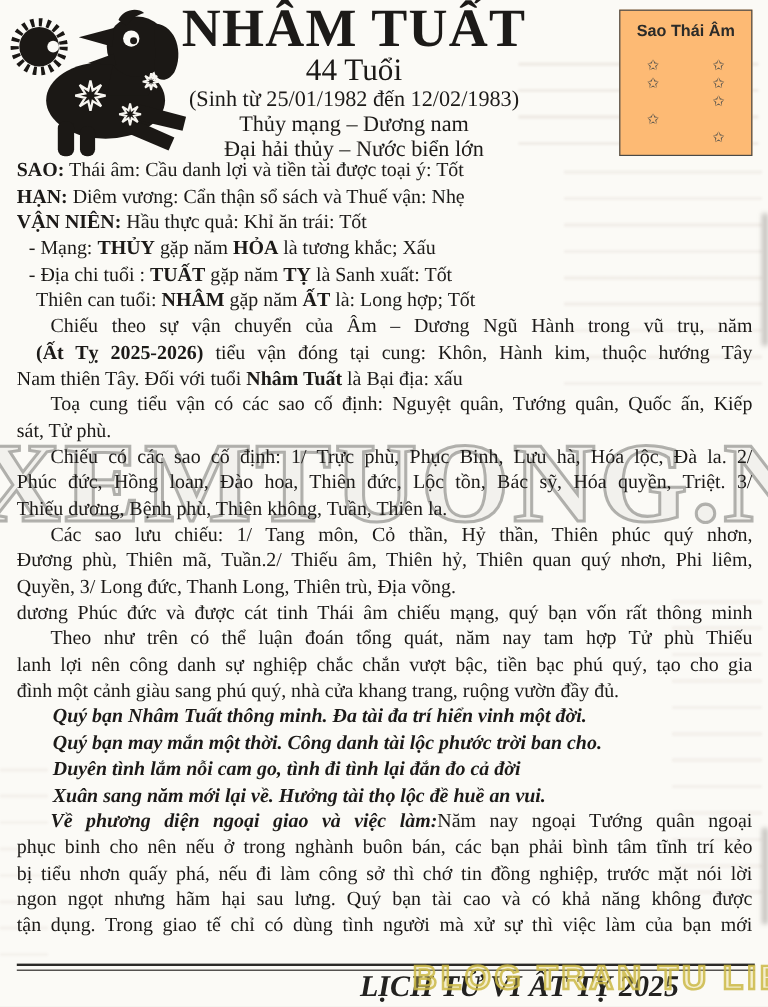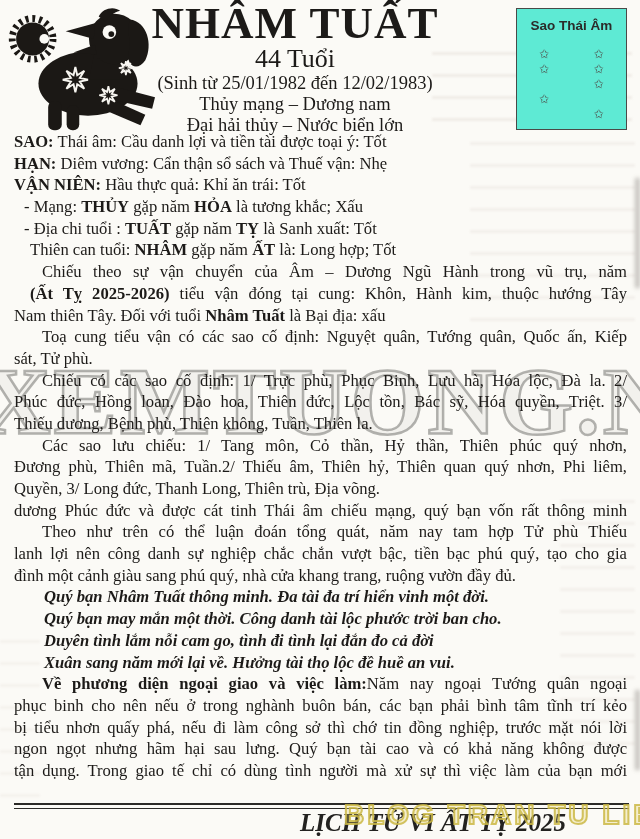--- a/index.html
+++ b/index.html
@@ -16,40 +16,40 @@
   
   .dog-wrap{ position:absolute; left:4px; top:2px; width:168px; height:136px; }
   .title-block{ position:absolute; left:135px; top:0; width:320px; text-align:center; }
   .page-title{ font-size:45px; font-weight:bold; line-height:46px; letter-spacing:1px; }
   .age-line{ font-size:26px; line-height:24px; margin-top:1px; }
   .birth-line{ font-size:18.5px; line-height:21px; margin-top:2px; }
   .menh-line{ font-size:18.5px; line-height:21px; }
   
   .star-box{
     position:absolute; left:516px; top:8px; width:111px; height:122px;
-    border:1.5px solid #4a4a48; background:#5eead4; z-index:4; padding-top:9px;
+    border:1.5px solid #4a4a48; background:#fdba74; z-index:4; padding-top:9px;
   }
   .star-box-title{
     text-align:center; font-family:"Liberation Sans","DejaVu Sans",sans-serif;
     font-size:13.5px; font-weight:600; color:#2b2b29;
   }
   .star-grid{ margin-top:14px; }
   .star-row{ display:flex; height:15px; }
   .star-cell{
     width:50%; text-align:center; font-size:12px; line-height:15px; color:#4f4f4b;
   }
   
   .body-text{
     position:absolute; left:14px; top:131px; width:613px; z-index:2;
   }
   .tl{ font-size:16.6px; line-height:21.7px; height:21.7px; overflow:hidden; }
   .tl.j{ text-align:justify; text-align-last:justify; }
   .tl.l{ text-align:left; }
   .tl .b{ font-weight:bold;margin-top:24px; }
-  .tl .i{ }
+  .tl .i{ font-style:italic; }
   .tl.v{ font-weight:bold; font-style:italic; }
   
   .wm-center{
     position:absolute; left:-18px; top:352px; width:700px; z-index:1;
     font-family:"Liberation Serif","DejaVu Serif",serif;
     font-size:95px; font-weight:bold; letter-spacing:3px; line-height:100px;
     color:rgba(130,130,128,0.07);
     -webkit-text-stroke:2.5px rgba(105,105,102,0.50);
     white-space:nowrap;
   }

